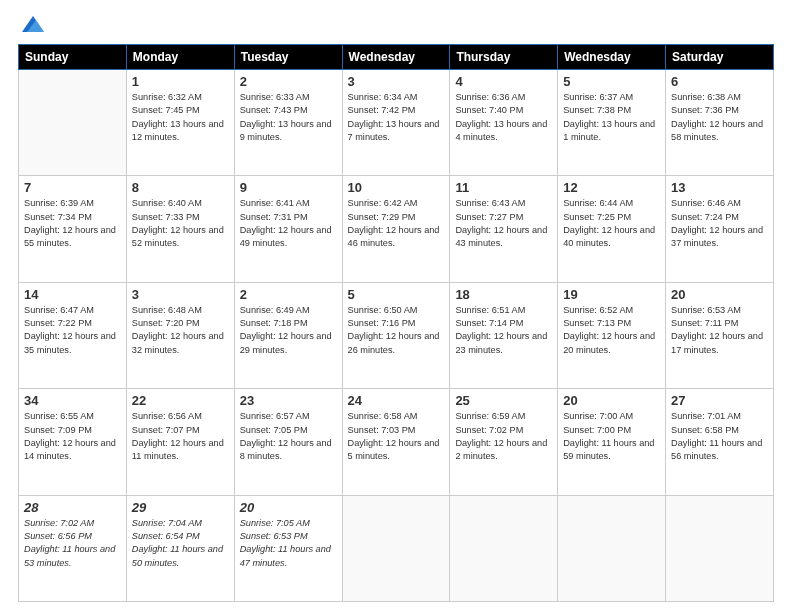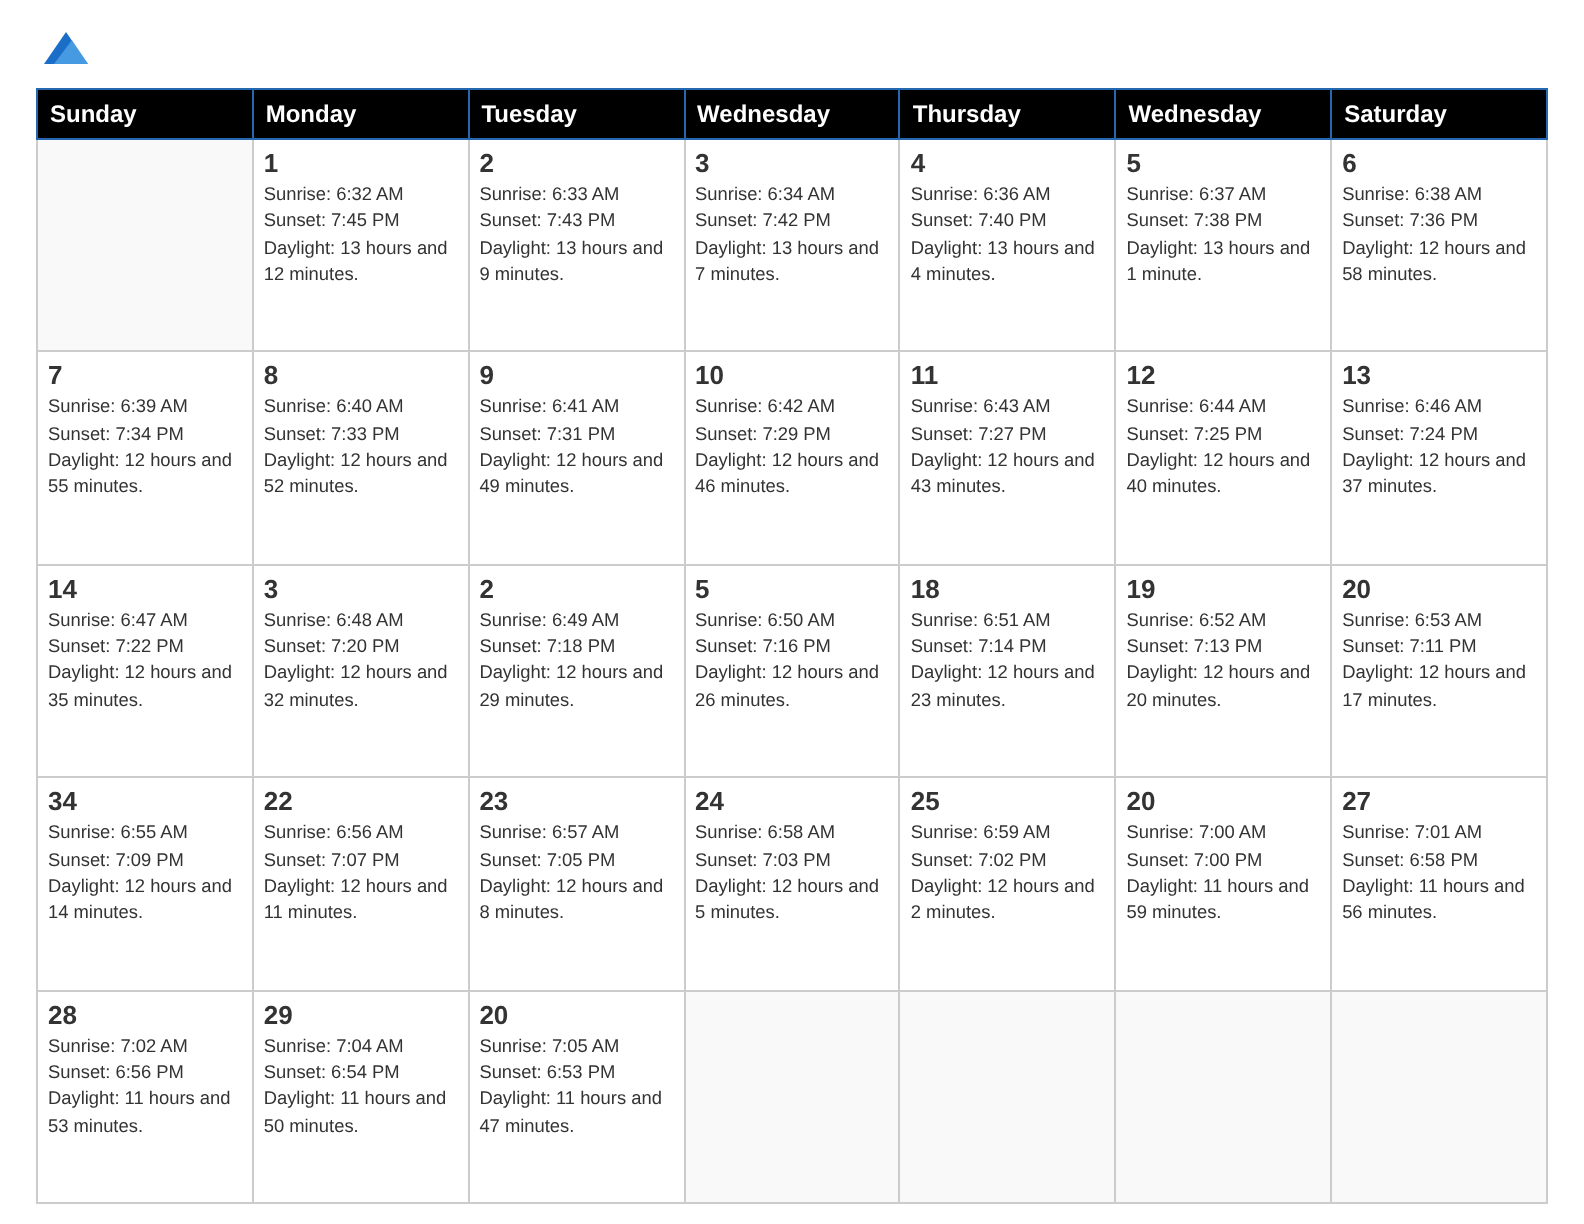--- a/index.html
+++ b/index.html
@@ -97,20 +97,21 @@
       margin-bottom: 2px;
       display: block;
     }
     .day-info {
       font-size: 9.2px;
       line-height: 1.45;
       color: #333;
     }
     .last-row td {
       height: 70px;
+      font-style: italic;
     }
   </style>
 </head>
 <body>
 
 <div class="page">
   <div class="header">
     <div class="logo">
       <div class="logo-text">
         <span class="logo-general"></span>

